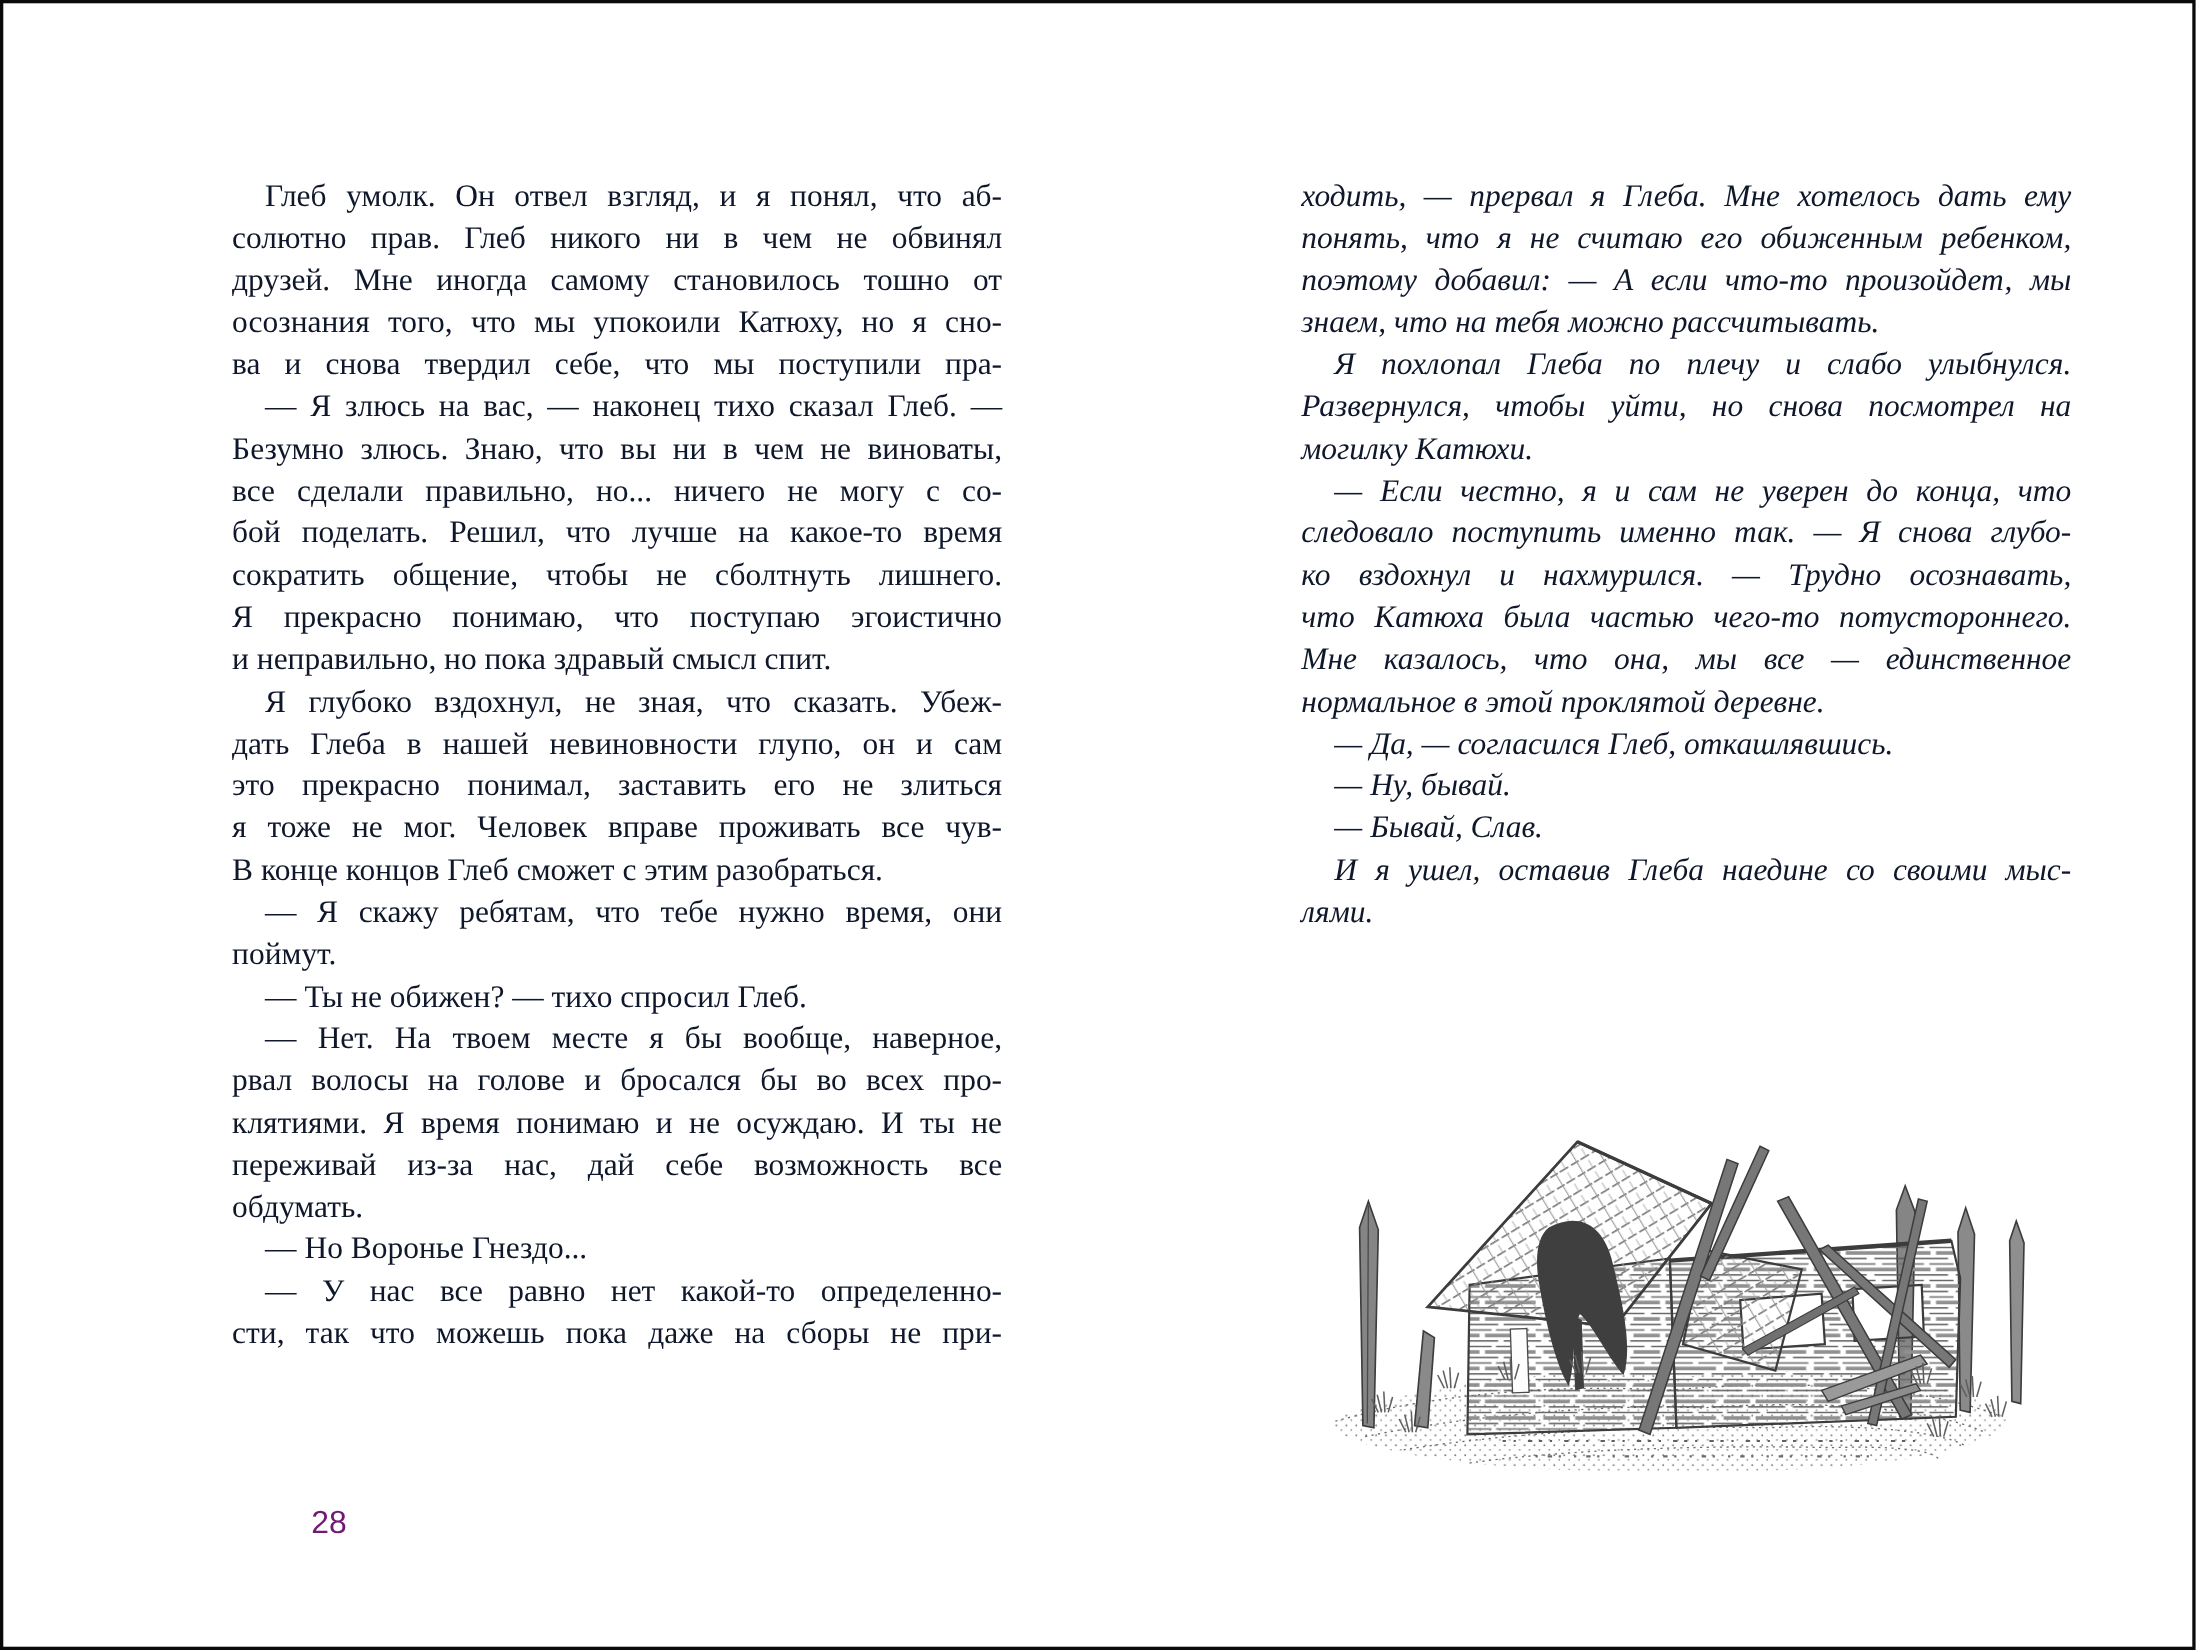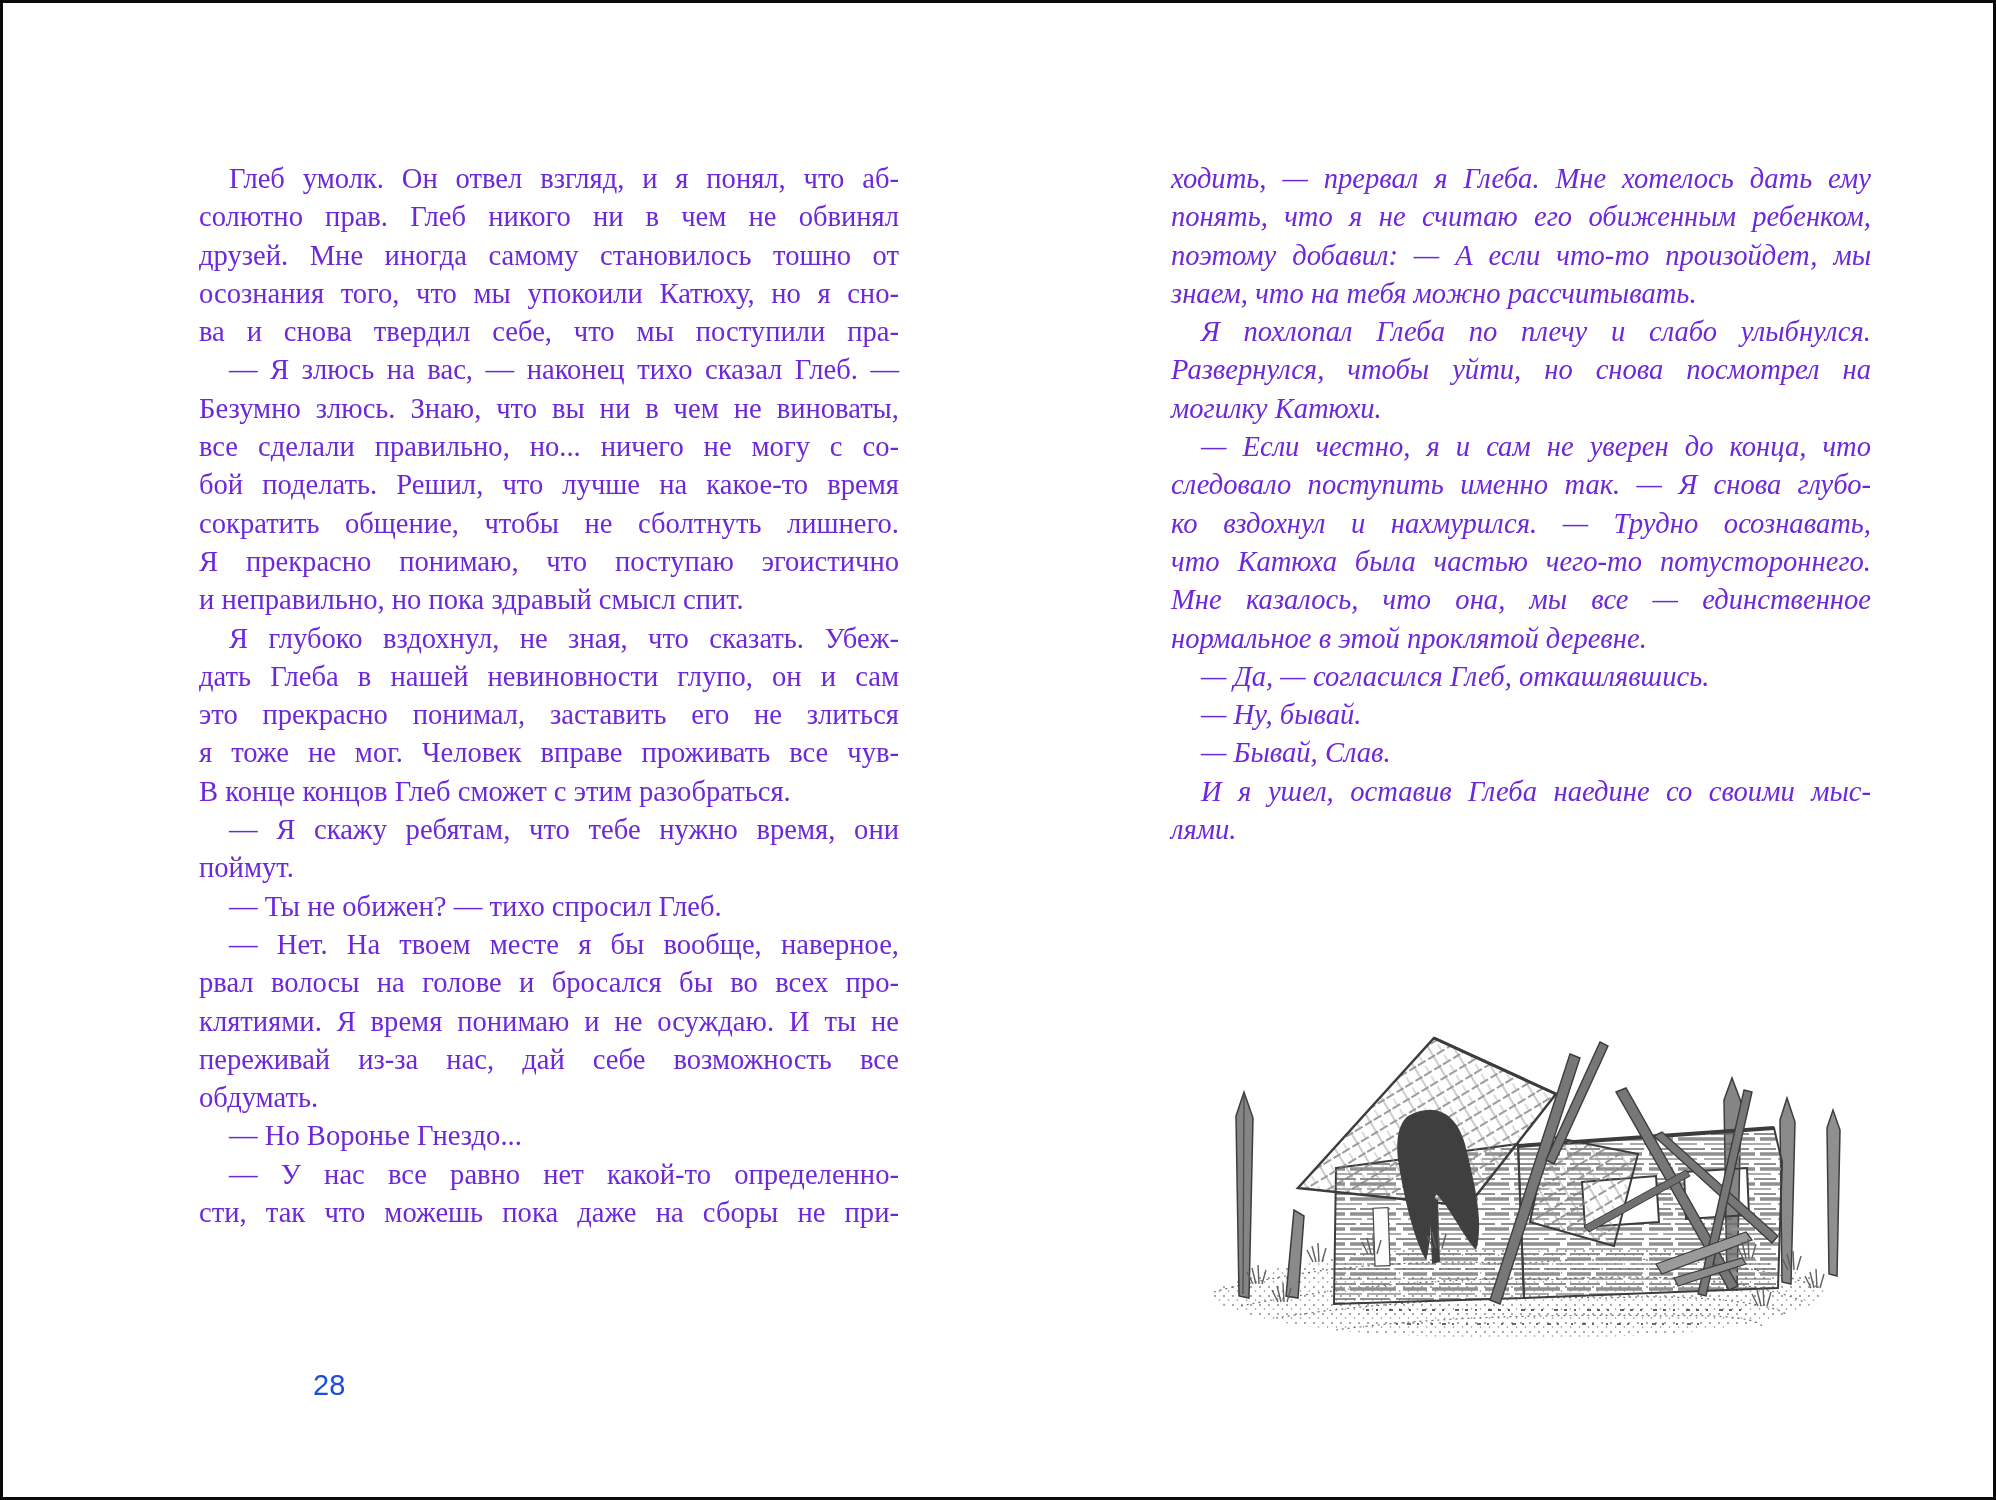--- a/index.html
+++ b/index.html
@@ -8,33 +8,34 @@
     background: #ffffff;
     border: 3px solid #0a0a0a;
     box-sizing: border-box;
     position: relative;
     overflow: hidden;
     font-family: "Liberation Serif", serif;
   }
   .text-col {
     position: absolute;
     width: 700px;
-    color: #6d28d9;
+    color: #0f172a;
     font-size: 28.6px;
     line-height: 38.3px;
+    margin-left: 12px;
   }
   .text-col.left  { left: 196px;  top: 157px; }
   .text-col.right { left: 1168px; top: 157px; font-style: italic; }
   .line { text-align: justify; text-align-last: left; white-space: normal; }
   .line.fill { text-align-last: justify; }
   .line.indent { text-indent: 30px; }
   .folio {
     position: absolute; left: 280px; top: 1366px;
     font-family: "Liberation Sans", sans-serif;
-    font-size: 29px; color: #1d4ed8; margin-left: 30px;
+    font-size: 29px; color: #701a75;
   }
   .illustration {
     position: absolute; left: 1183px; top: 993px;
     width: 666px; height: 352px; margin: 0;
   }
   .illustration svg { width: 100%; height: 100%; display: block; }
 </style>
 </head>
 <body>
 

